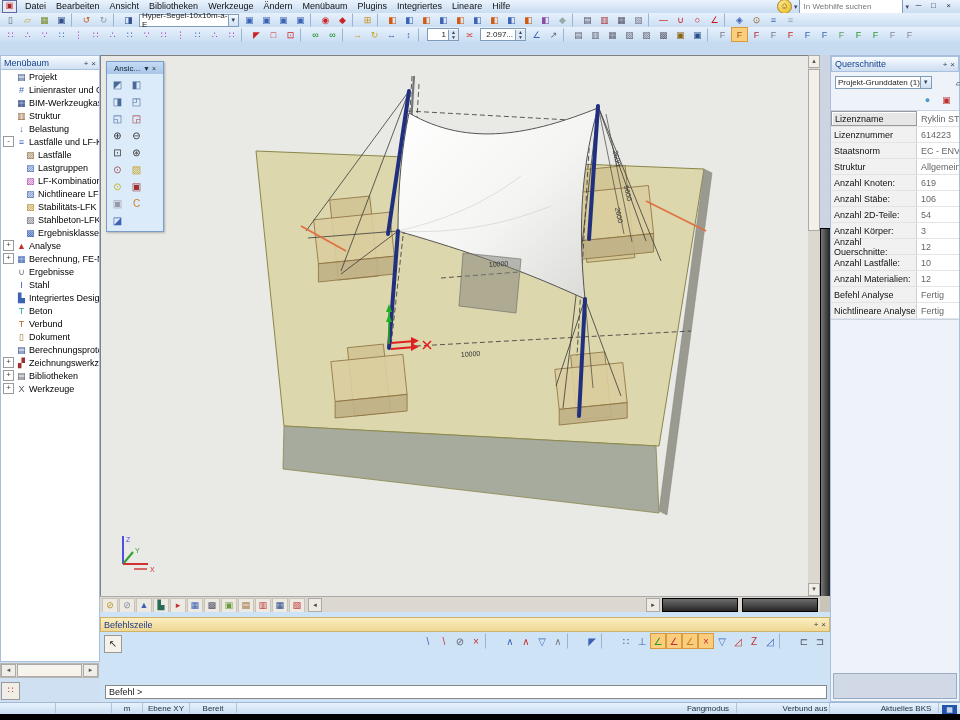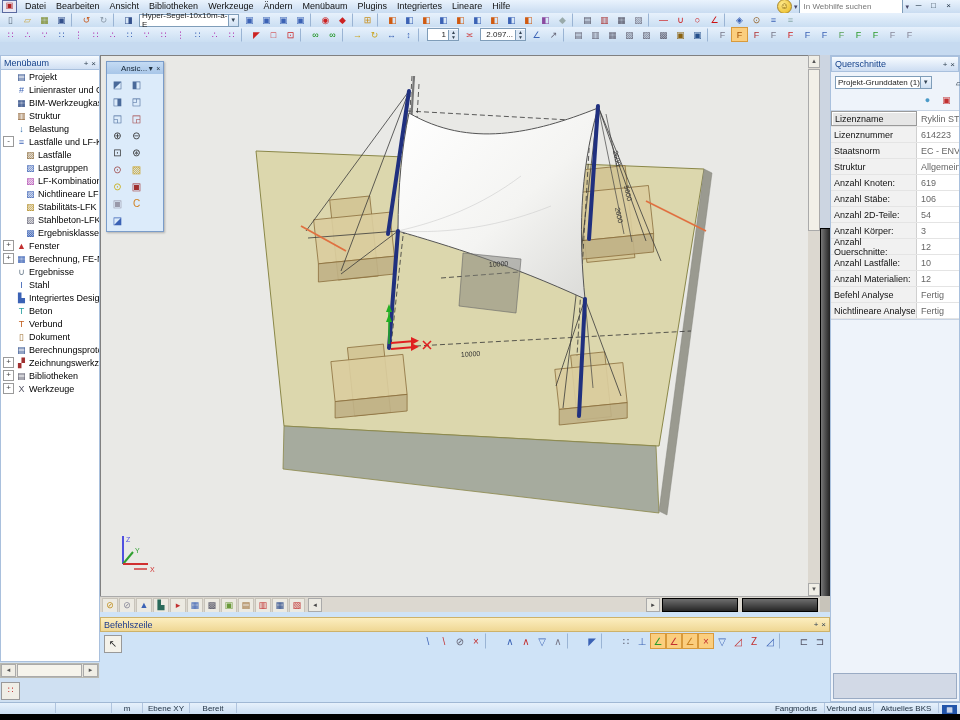--- a/index.html
+++ b/index.html
@@ -46,21 +46,21 @@
   .sthumb{flex:1;background:#f6f4ec;border:1px solid #aaa;margin:0 1px;}
   .cornerbtn{position:absolute;left:1px;bottom:2px;width:17px;height:16px;background:#f0eee6;border:1px solid #999;font-size:9px;text-align:center;line-height:15px;}
   
   .viewport{left:100px;top:55px;width:708px;height:541px;background:#e9e9e6;border-top:1px solid #808080;border-left:1px solid #808080;}
   .vscroll{left:808px;top:55px;width:12px;height:541px;background:#dcd8d0;display:flex;flex-direction:column;}
   .vscroll .sbtn{width:10px;}
   .vthumb{height:160px;background:#f2f0e8;border:1px solid #aaa;margin:1px 0;}
   .stripabove{left:820px;top:55px;width:10px;height:173px;background:#ccd5e1;}
   .darkstrip{left:820px;top:228px;width:10px;height:384px;background:linear-gradient(90deg,#777,#1a1a1a);border:1px solid #000;}
   .floattb{position:absolute;left:5px;top:5px;width:56px;background:#dcebfa;border:1px solid #7a9cc9;box-shadow:1px 1px 2px rgba(0,0,0,.25);}
-  .floattb .fhead{height:12px;background:linear-gradient(#c4dbf4,#a8c6e8);display:flex;align-items:center;font-size:8px;color:#123;padding:0 14px;}
+  .floattb .fhead{height:12px;background:linear-gradient(#c4dbf4,#a8c6e8);display:flex;align-items:center;font-size:8px;color:#123;padding:0 7px;}
   .fgrid{display:flex;flex-wrap:wrap;padding:2px 1px;}
   .fgrid .tbicon{width:17px;height:15px;font-size:10px;}
   
   .bottomstrip{left:100px;top:596px;width:720px;height:16px;background:#dcd8d0;border-top:1px solid #aaa;display:flex;align-items:center;padding-left:2px;}
   .bottomstrip .tbicon{width:14px;background:#eceae2;border:1px solid #c8c4ba;margin-right:1px;}
   .navbtn{width:12px;height:12px;background:#eceae2;border:1px solid #aaa;font-size:7px;line-height:11px;text-align:center;color:#444;margin:0 2px;}
   .darkbox{width:74px;height:12px;background:linear-gradient(#6e6e6e,#262626);border:1px solid #000;margin-right:4px;}
   .corner{left:820px;top:596px;width:10px;height:16px;background:#c8c4ba;}
   
   .cmdpanel{left:100px;top:612px;width:730px;height:90px;background:#cfe3f7;}
@@ -332,21 +332,21 @@
             <span class="tlabel">Stahlbeton-LFK</span>
           </div>
           <div class="trow" style="color: rgb(59, 98, 181); padding-left: 11px;">
             <span class="exp"></span>
             <span class="ticon">▩</span>
             <span class="tlabel">Ergebnisklassen</span>
           </div>
           <div class="trow" style="color: rgb(194, 48, 48); padding-left: 2px;">
             <span class="exp">+</span>
             <span class="ticon">▲</span>
-            <span class="tlabel">Fenster</span>
+            <span class="tlabel">Analyse</span>
           </div>
           <div class="trow" style="color: rgb(59, 98, 181); padding-left: 2px;">
             <span class="exp">+</span>
             <span class="ticon">▦</span>
             <span class="tlabel">Berechnung, FE-Netz</span>
           </div>
           <div class="trow" style="color: rgb(102, 119, 136); padding-left: 2px;">
             <span class="exp"></span>
             <span class="ticon">∪</span>
             <span class="tlabel">Ergebnisse</span>
@@ -624,20 +624,21 @@
         <span class="tbicon active" style="color: rgb(200, 128, 32); background: rgb(251, 206, 126);">∠</span>
         <span class="tbicon active" style="color: rgb(194, 48, 48); background: rgb(251, 206, 126);">×</span>
         <span class="tbicon" style="color: rgb(59, 98, 181);">▽</span>
         <span class="tbicon" style="color: rgb(194, 48, 48);">◿</span>
         <span class="tbicon" style="color: rgb(194, 48, 48);">Z</span>
         <span class="tbicon" style="color: rgb(59, 98, 181);">◿</span>
         <span class="tbicon sep"></span>
         <span class="tbicon" style="color: rgb(85, 85, 102);">⊏</span>
         <span class="tbicon" style="color: rgb(85, 85, 102);">⊐</span>
       </div>
+    <div class="cmdprompt">Befehl &gt;</div>
   </div>
 
   <div class="abs rightpanel">
     <div class="phead">
       <span>Querschnitte</span>
       <span class="pbtns">
           <span>+</span>
           <span>×</span>
         </span>
     </div>
@@ -718,21 +719,21 @@
   <div class="abs statusbar">
     <span style="display:flex;height:100%;">
 
     <span class="sseg" style="width: 55px;"></span>
         <span class="sseg" style="width: 55px;"></span>
         <span class="sseg" style="width: 30px;">m</span>
         <span class="sseg" style="width: 46px; text-align: center;">Ebene XY</span>
         <span class="sseg" style="width: 46px;">Bereit</span>
       </span>
     <span class="sseg sspacer"></span>
-    <span style="display:flex;height:100%;">
+    <span style="display:flex;height:100%;gap:44px;">
 
     <span class="sseg" style="width: 56px;">Fangmodus</span>
         <span class="sseg" style="width: 48px;">Verbund aus</span>
         <span class="sseg" style="width: 64px;">Aktuelles BKS</span>
       </span>
     <span class="sbicon">▦</span>
   </div>
 
 </div>
 

